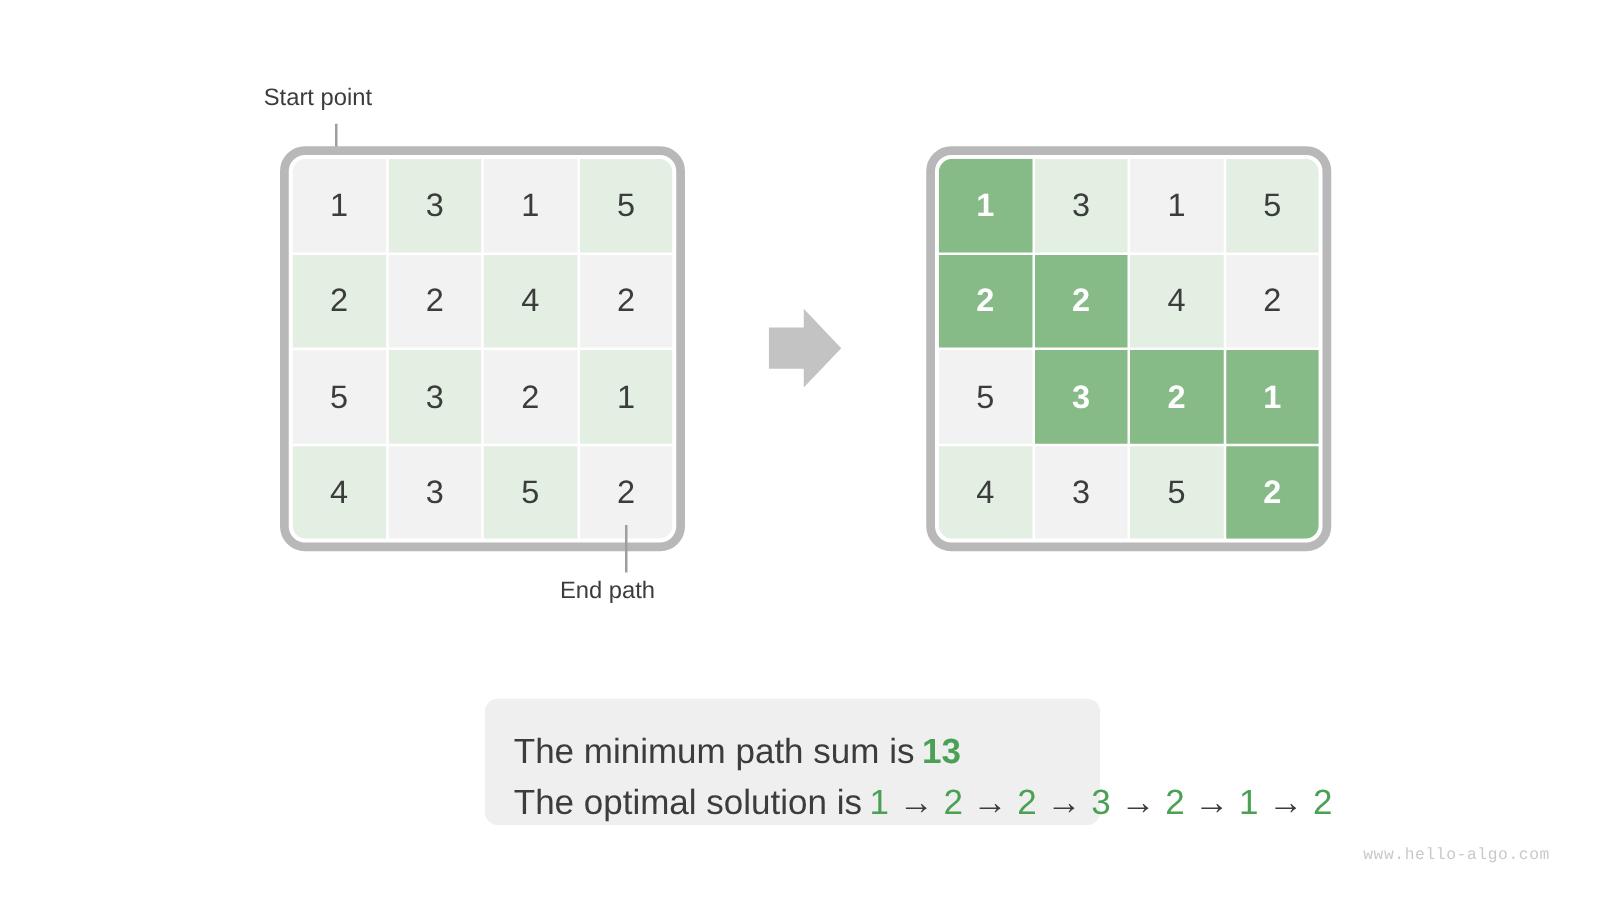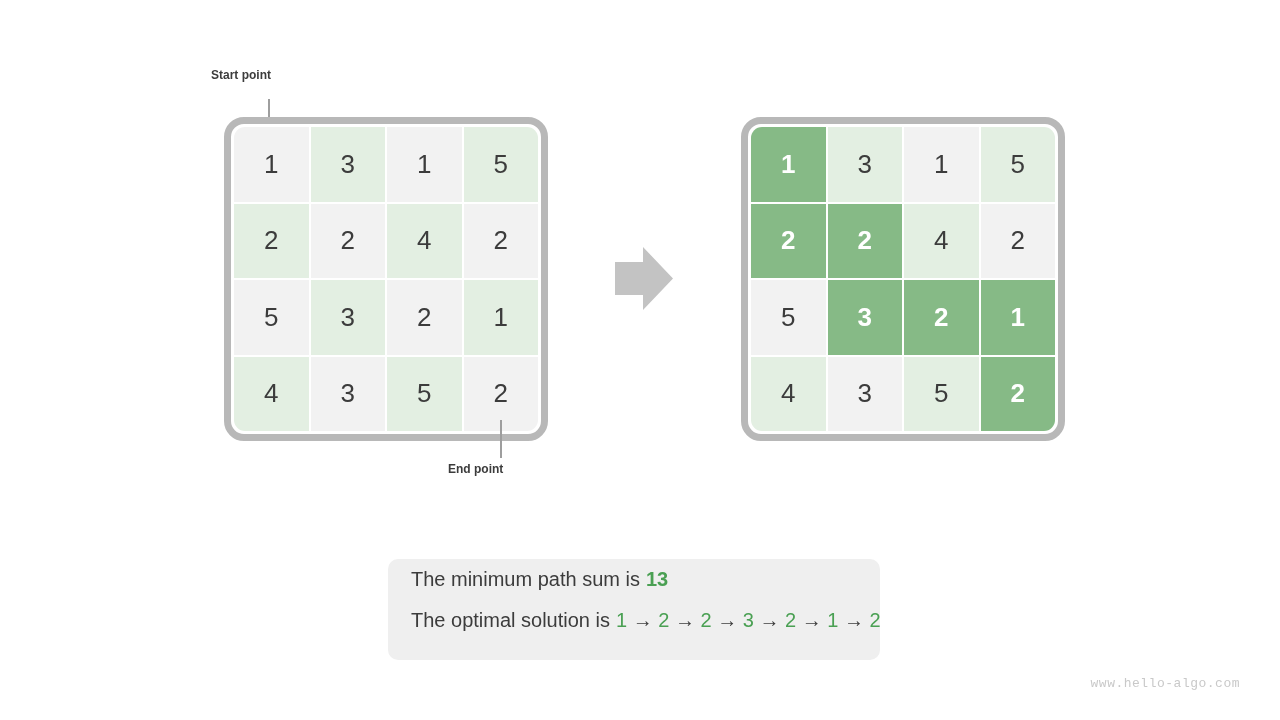--- a/index.html
+++ b/index.html
@@ -6,22 +6,22 @@
   .stage {
     position: relative;
     width: 1280px;
     height: 720px;
     background: #ffffff;
     overflow: hidden;
     font-family: "Liberation Sans", "DejaVu Sans", sans-serif;
   }
   .point-label {
     position: absolute;
-    font-weight: bold;
-    font-size: 12px;
+    font-weight: normal;
+    font-size: 19px;
     color: var(--text-dark, #3b3b3b);
     white-space: nowrap;
   }
   #start-label { left: 211px; top: 68px; }
   #end-label   { left: 448px; top: 462px; }
   .leader {
     position: absolute;
     width: 2px;
     background: var(--leader-line, #9e9e9e);
   }
@@ -67,22 +67,22 @@
   .arrow-svg { position: absolute; left: 615px; top: 247px; }
   .caption {
     position: absolute;
     left: 388px;
     top: 559px;
     width: 492px;
     height: 101px;
     box-sizing: border-box;
     background: var(--caption-bg, #efefef);
     border-radius: 10px;
-    padding: 0 0 0 23px;
-    font-size: 20px;
+    padding: 21px 0 0 23px;
+    font-size: 28px;
     line-height: 41px;
     color: var(--text-dark, #3f3f3f);
     white-space: nowrap;
   }
   .green { color: var(--text-green, #4aa053); }
   .bold  { font-weight: bold; }
   .val-gap { margin-left: 6px; }
   .seq-sep { color: var(--text-dark, #3f3f3f); }
   .watermark {
     position: absolute;
@@ -144,21 +144,21 @@
         <div class="cell green-cell path-cell">1</div>
         <div class="cell green-cell">4</div>
         <div class="cell gray-cell">3</div>
         <div class="cell green-cell">5</div>
         <div class="cell gray-cell path-cell">2</div>
       </div>
   </div>
 
   <div class="leader" id="end-leader"></div>
 
-  <div class="point-label" id="end-label">End point</div>
+  <div class="point-label" id="end-label">End path</div>
 
   <div class="caption">
     <div class="cap-line">
       <span>The minimum path sum is</span><span class="green bold val-gap">13</span>
     </div>
     <div class="cap-line">
       <span>The optimal solution is</span><span class="val-gap" id="solution-seq"><span class="green">1</span><span class="seq-sep"> → </span><span class="green">2</span><span class="seq-sep"> → </span><span class="green">2</span><span class="seq-sep"> → </span><span class="green">3</span><span class="seq-sep"> → </span><span class="green">2</span><span class="seq-sep"> → </span><span class="green">1</span><span class="seq-sep"> → </span><span class="green">2</span></span>
     </div>
   </div>
 

